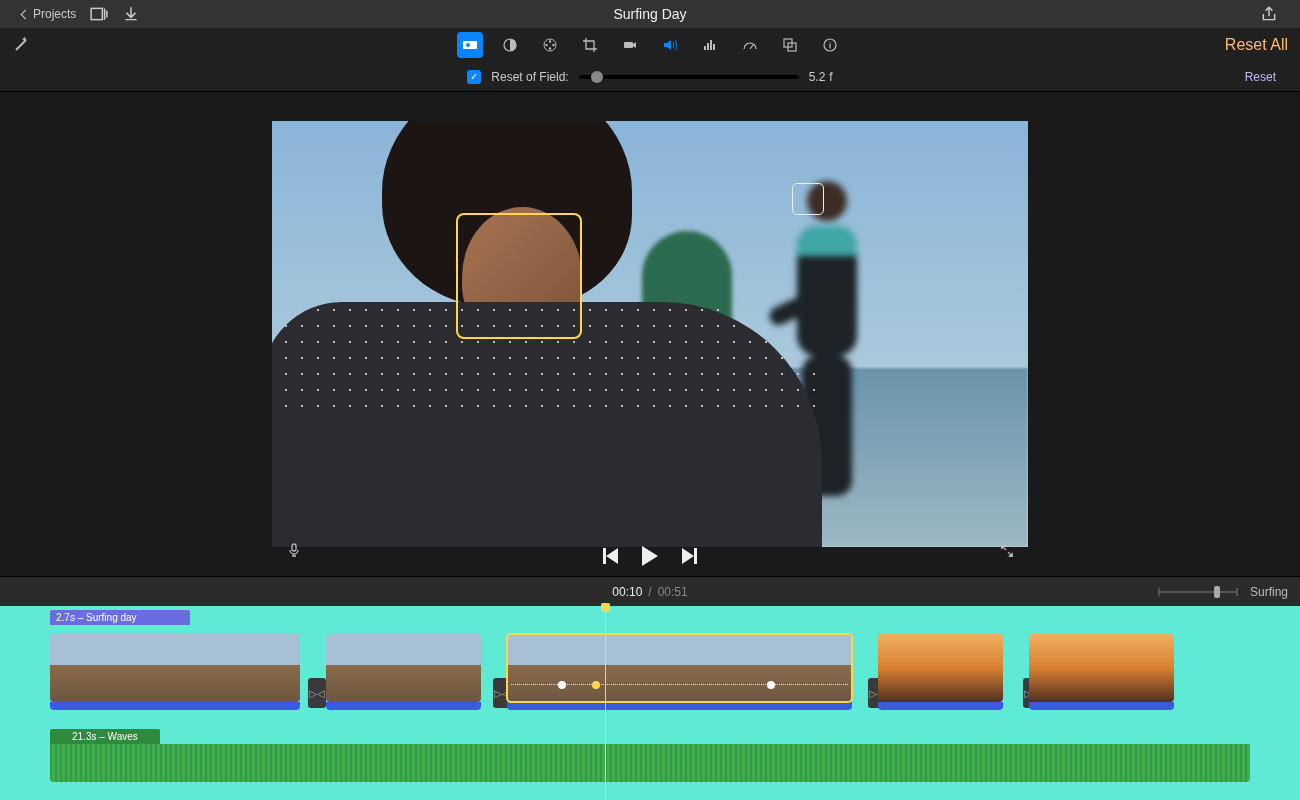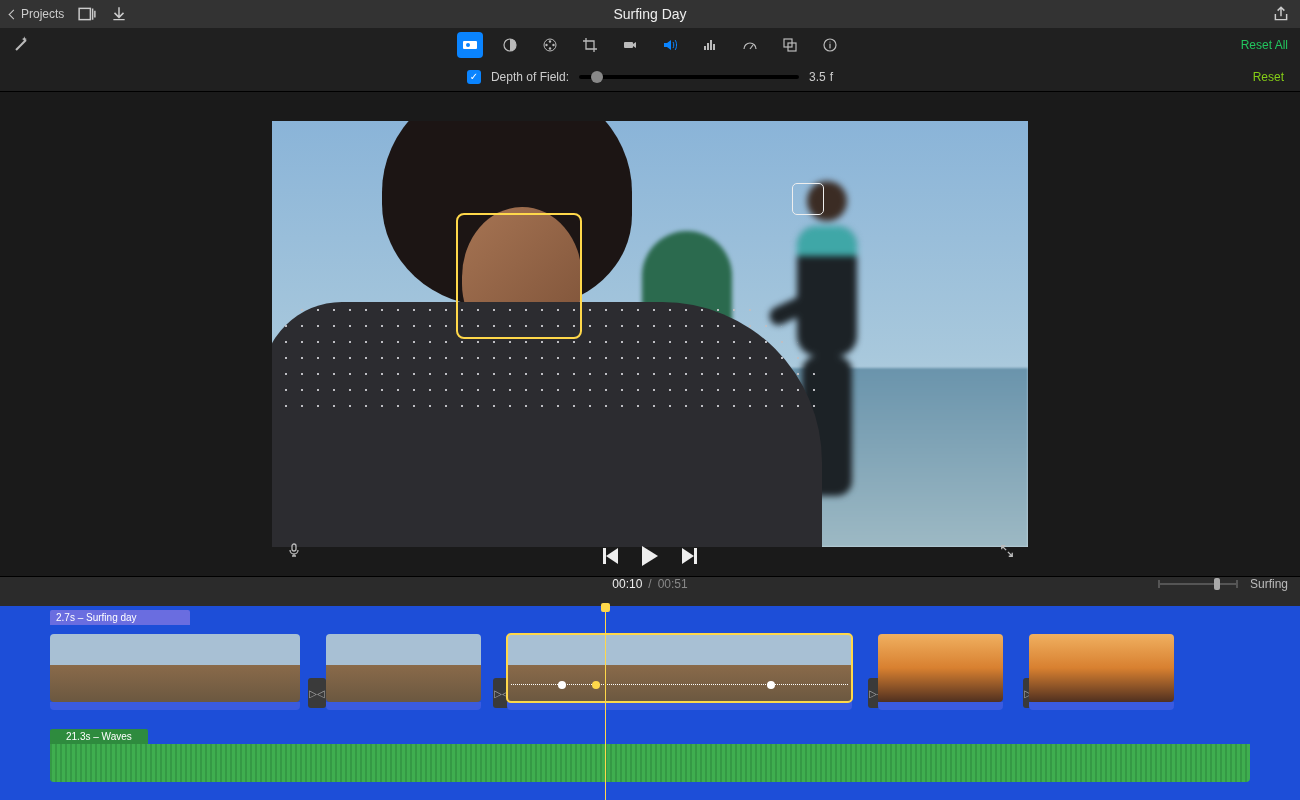--- a/index.html
+++ b/index.html
@@ -1,41 +1,41 @@
 <!DOCTYPE html>
 <html><head>
 <meta charset="utf-8">
 <style>
 *{margin:0;padding:0;box-sizing:border-box;font-family:-apple-system,BlinkMacSystemFont,"Helvetica Neue",sans-serif;-webkit-font-smoothing:antialiased}
 html,body{width:1300px;height:800px;background:#1a1a1a;color:#ddd;overflow:hidden}
-.titlebar{height:28px;background:#333;display:flex;align-items:center;position:relative;padding:0 10px;font-size:12px;color:#ccc}
+.titlebar{height:28px;background:#333;display:flex;align-items:center;position:relative;padding:0 22px;font-size:12px;color:#ccc}
 .titlebar .left{display:flex;align-items:center;gap:14px}
 .titlebar .center{position:absolute;left:50%;transform:translateX(-50%);font-size:14px;color:#eee}
 .titlebar .right{margin-left:auto;display:flex;align-items:center}
 .back{display:flex;align-items:center;cursor:pointer}
 .chev{display:inline-block;width:7px;height:7px;border-left:1.5px solid #ccc;border-bottom:1.5px solid #ccc;transform:rotate(45deg);margin-right:4px}
 .icon-btn{width:18px;height:18px;display:flex;align-items:center;justify-content:center;color:#ccc;cursor:pointer}
 
 .toolbar{height:34px;background:#202020;display:flex;align-items:center;position:relative;padding:0 12px}
 .left-tool{display:flex;align-items:center}
 .wand{position:relative;width:14px;height:14px}
 .wand:before{content:"";position:absolute;width:2px;height:14px;background:#bbb;transform:rotate(45deg);left:6px}
 .wand:after{content:"✦";position:absolute;font-size:8px;color:#bbb;top:-3px;left:7px}
 .tool-center{position:absolute;left:50%;transform:translateX(-50%);display:flex;gap:14px;align-items:center}
 .tool{width:26px;height:26px;display:flex;align-items:center;justify-content:center;border-radius:4px;cursor:pointer;color:#bbb}
 .tool.active{background:#0a84ff;color:#fff}
 .tool.blue{color:#0a84ff}
 .tool svg{width:16px;height:16px}
-.reset-all{margin-left:auto;font-size:12px;color:#22c55e;cursor:pointer}
+.reset-all{margin-left:auto;font-size:16px;color:#fdba74;cursor:pointer}
 
 .paramrow{height:30px;background:#202020;display:flex;align-items:center;justify-content:center;gap:10px;font-size:12px;color:#ccc;position:relative;border-bottom:1px solid #000}
 .chk{width:14px;height:14px;border-radius:3px;background:#0a84ff;display:flex;align-items:center;justify-content:center;color:#fff;font-size:10px}
 .slider{width:220px;height:4px;background:#000;border-radius:2px;position:relative}
 .slider .knob{position:absolute;width:12px;height:12px;border-radius:50%;background:#888;top:-4px;left:12px}
-.reset{position:absolute;right:16px;color:#84cc16;cursor:pointer}
+.reset{position:absolute;right:24px;color:#c4b5fd;cursor:pointer}
 
 .viewer{height:484px;background:#1a1a1a;display:flex;flex-direction:column;align-items:center;justify-content:center;position:relative}
 .canvas{width:756px;height:426px;background:#000;position:relative;overflow:hidden}
 .sky{position:absolute;inset:0;background:linear-gradient(#8ab4d8 0%,#a8c8dc 55%,#cfe0e8 100%)}
 .sea{position:absolute;left:0;right:0;bottom:0;height:42%;background:linear-gradient(#6a94ac,#9db9c4);filter:blur(1px)}
 .board{position:absolute;left:370px;top:110px;width:90px;height:260px;background:#2b6a4e;border-radius:45px 45px 20px 20px;filter:blur(2px)}
 .man{position:absolute;left:500px;top:60px;width:120px;height:310px;filter:blur(3px)}
 .man .head{width:40px;height:40px;border-radius:50%;background:#3b2c24;margin-left:35px}
 .man .torso{width:60px;height:130px;background:#1c2226;border-radius:20px;margin:5px 0 0 25px;position:relative}
 .man .torso:before{content:"";position:absolute;top:0;left:0;right:0;height:30px;background:#3fa7a7;border-radius:20px 20px 0 0}
@@ -52,47 +52,47 @@
 .transport{position:absolute;bottom:10px;left:0;right:0;display:flex;align-items:center;justify-content:center;gap:24px}
 .mic{position:absolute;left:286px;bottom:14px;color:#bbb;cursor:pointer}
 .expand{position:absolute;right:286px;bottom:14px;color:#bbb;cursor:pointer}
 .play{width:0;height:0;border-left:16px solid #eee;border-top:10px solid transparent;border-bottom:10px solid transparent}
 .skip{display:flex;align-items:center}
 .skip .bar{width:3px;height:16px;background:#eee}
 .skip .tri{width:0;height:0;border-top:8px solid transparent;border-bottom:8px solid transparent}
 .skip.prev .tri{border-right:12px solid #eee}
 .skip.next .tri{border-left:12px solid #eee}
 
-.timehdr{height:30px;background:#2b2b2b;display:flex;align-items:flex-start;justify-content:center;font-size:12px;color:#888;position:relative;border-top:1px solid #000}
+.timehdr{height:30px;background:#2b2b2b;display:flex;align-items:center;justify-content:center;font-size:12px;color:#888;position:relative;border-top:1px solid #000}
 .timehdr .cur{color:#eee}
 .timehdr .right{position:absolute;right:12px;display:flex;align-items:center;gap:12px}
 .zoom{width:80px;height:2px;background:#555;position:relative}
 .zoom:before,.zoom:after{content:"";position:absolute;width:2px;height:8px;background:#555;top:-3px}
 .zoom:before{left:0}.zoom:after{right:0}
 .zoom .k{position:absolute;width:6px;height:12px;background:#aaa;border-radius:2px;top:-5px;left:56px}
 .settings{color:#bbb;cursor:pointer}
 
-.timeline{height:194px;background:#1d4ed8;position:relative;padding:12px 50px 0}
+.timeline{height:194px;background:#5eead4;position:relative;padding:12px 50px 0}
 .playhead{position:absolute;left:605px;top:0;bottom:0;width:1px;background:#ffd84a;z-index:10}
 .playhead:before{content:"";position:absolute;top:-3px;left:-4px;width:9px;height:9px;background:#ffd84a;border-radius:2px}
 .cliplabel{position:absolute;top:4px;left:50px;background:#6a6de0;color:#fff;font-size:10px;padding:2px 6px;border-radius:2px 2px 0 0;width:140px}
 .videorow{display:flex;gap:26px;position:relative;margin-top:16px}
 .clip{position:relative;overflow:visible}
 .thumbs{display:flex;height:68px;border-radius:4px;overflow:hidden}
 .thumb{flex:1;background:linear-gradient(#a8c0d4 0%,#a8c0d4 45%,#8a6a4a 45%,#6b5840 100%)}
 .thumb.sun{background:linear-gradient(#f0b060 0%,#d88030 50%,#503020 100%)}
 .audio{height:8px;background:#3a5be0;border-radius:0 0 4px 4px}
 .clip.sel .thumbs{outline:2px solid #ffd84a;outline-offset:-1px}
 .clip.sel .kf{position:absolute;left:4px;right:4px;top:50px;height:4px}
 .kf .line{position:absolute;inset:0;border-top:1px dotted #fff}
 .kf .dot{position:absolute;width:8px;height:8px;background:#fff;border-radius:50%;top:-3px}
 .kf .dot.y{background:#ffd84a}
 .trans{position:absolute;display:flex;align-items:center;justify-content:center;width:18px;height:30px;background:#3a3a3a;border-radius:3px;color:#aaa;font-size:10px;top:44px;cursor:pointer}
 .audiorow{margin-top:16px;position:relative}
-.audiolabel{background:#2e8b3e;color:#fff;font-size:10px;padding:2px 16px;border-radius:2px 2px 0 0;display:inline-block}
+.audiolabel{background:#2e8b3e;color:#fff;font-size:10px;padding:2px 22px;border-radius:2px 2px 0 0;display:inline-block}
 .wave{height:38px;background:#3fae4f;border-radius:0 0 4px 4px;position:relative;overflow:hidden}
 .wave:after{content:"";position:absolute;inset:0;background:repeating-linear-gradient(90deg,#2e8b3e 0 2px,transparent 2px 5px);opacity:.6}
 </style>
 </head>
 <body>
 
 <div class="titlebar">
   <div class="left">
     <div class="back">
       <span class="chev"></span>
@@ -190,25 +190,25 @@
           <circle cx="8" cy="8" r="6"></circle>
           <path d="M8 5v0M8 7v4" stroke-linecap="round"></path>
         </svg>
       </div>
   </div>
   <div class="reset-all">Reset All</div>
 </div>
 
 <div class="paramrow">
   <div class="chk">✓</div>
-  <span>Depth of Field:</span>
+  <span>Reset of Field:</span>
   <div class="slider">
       <div class="knob"></div>
     </div>
-  <span>3.5</span>
+  <span>5.2</span>
   <span style="margin-left:-6px">f</span>
   <div class="reset">Reset</div>
 </div>
 
 <div class="viewer">
   <div class="canvas">
     <div class="sky"></div>
       <div class="sea"></div>
     <div class="board"></div>
     <div class="man">

